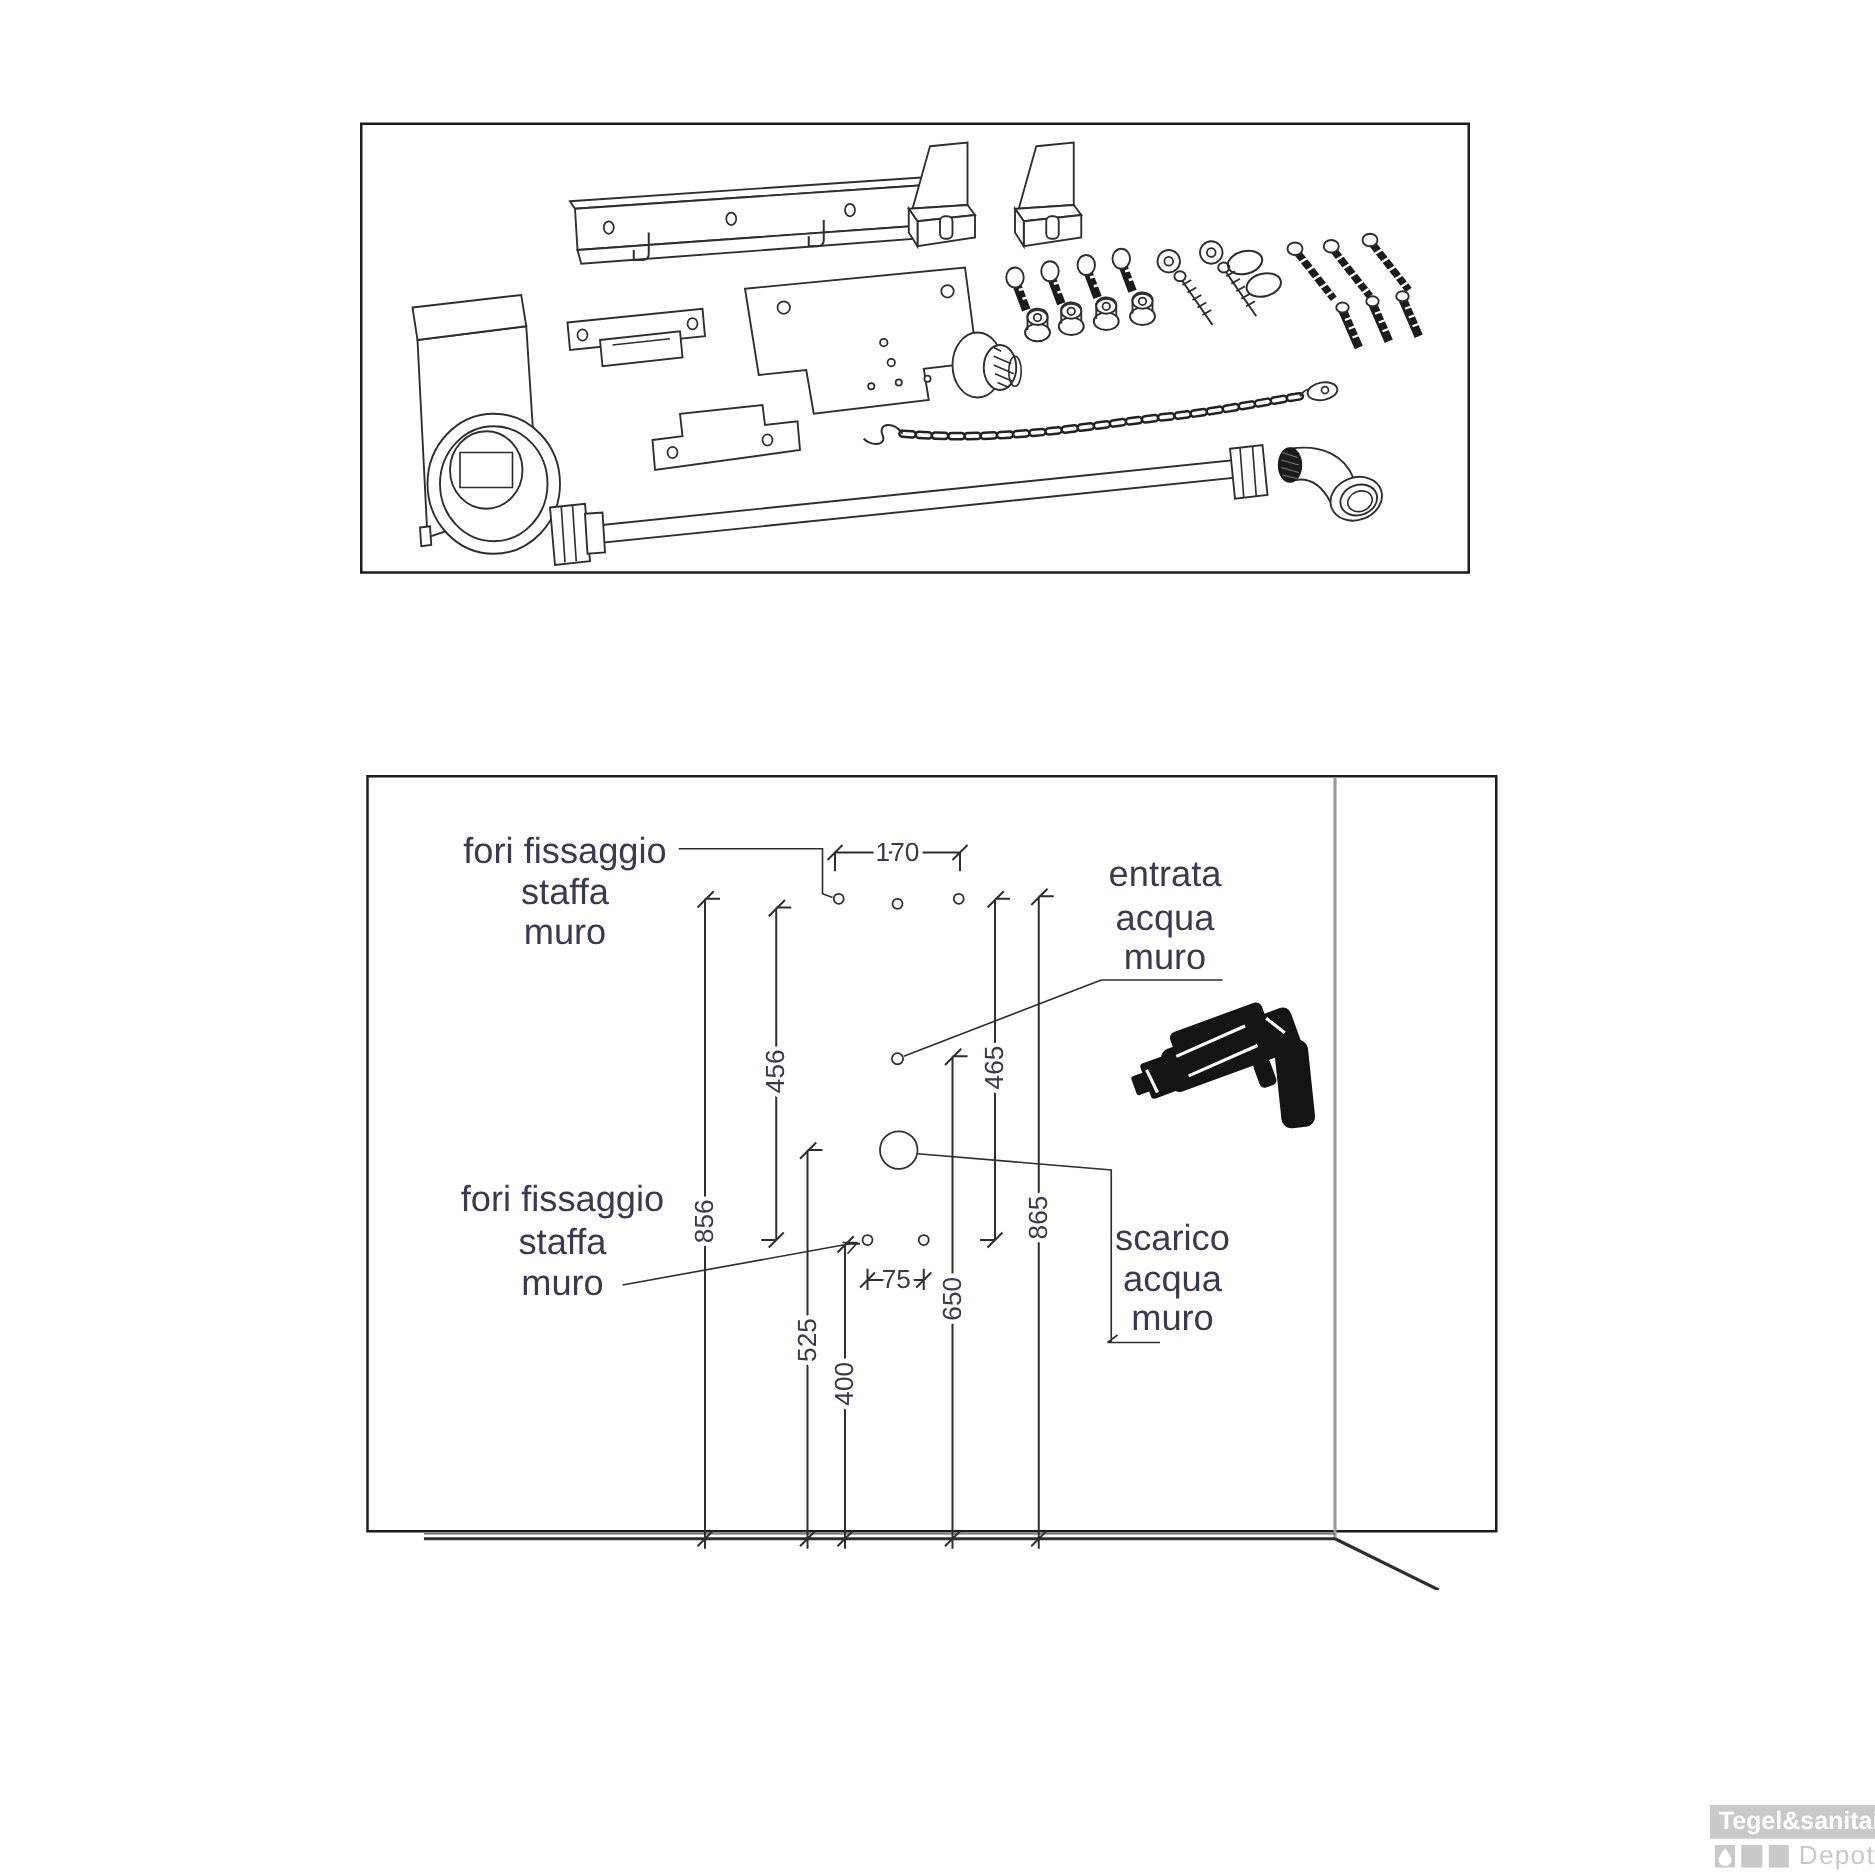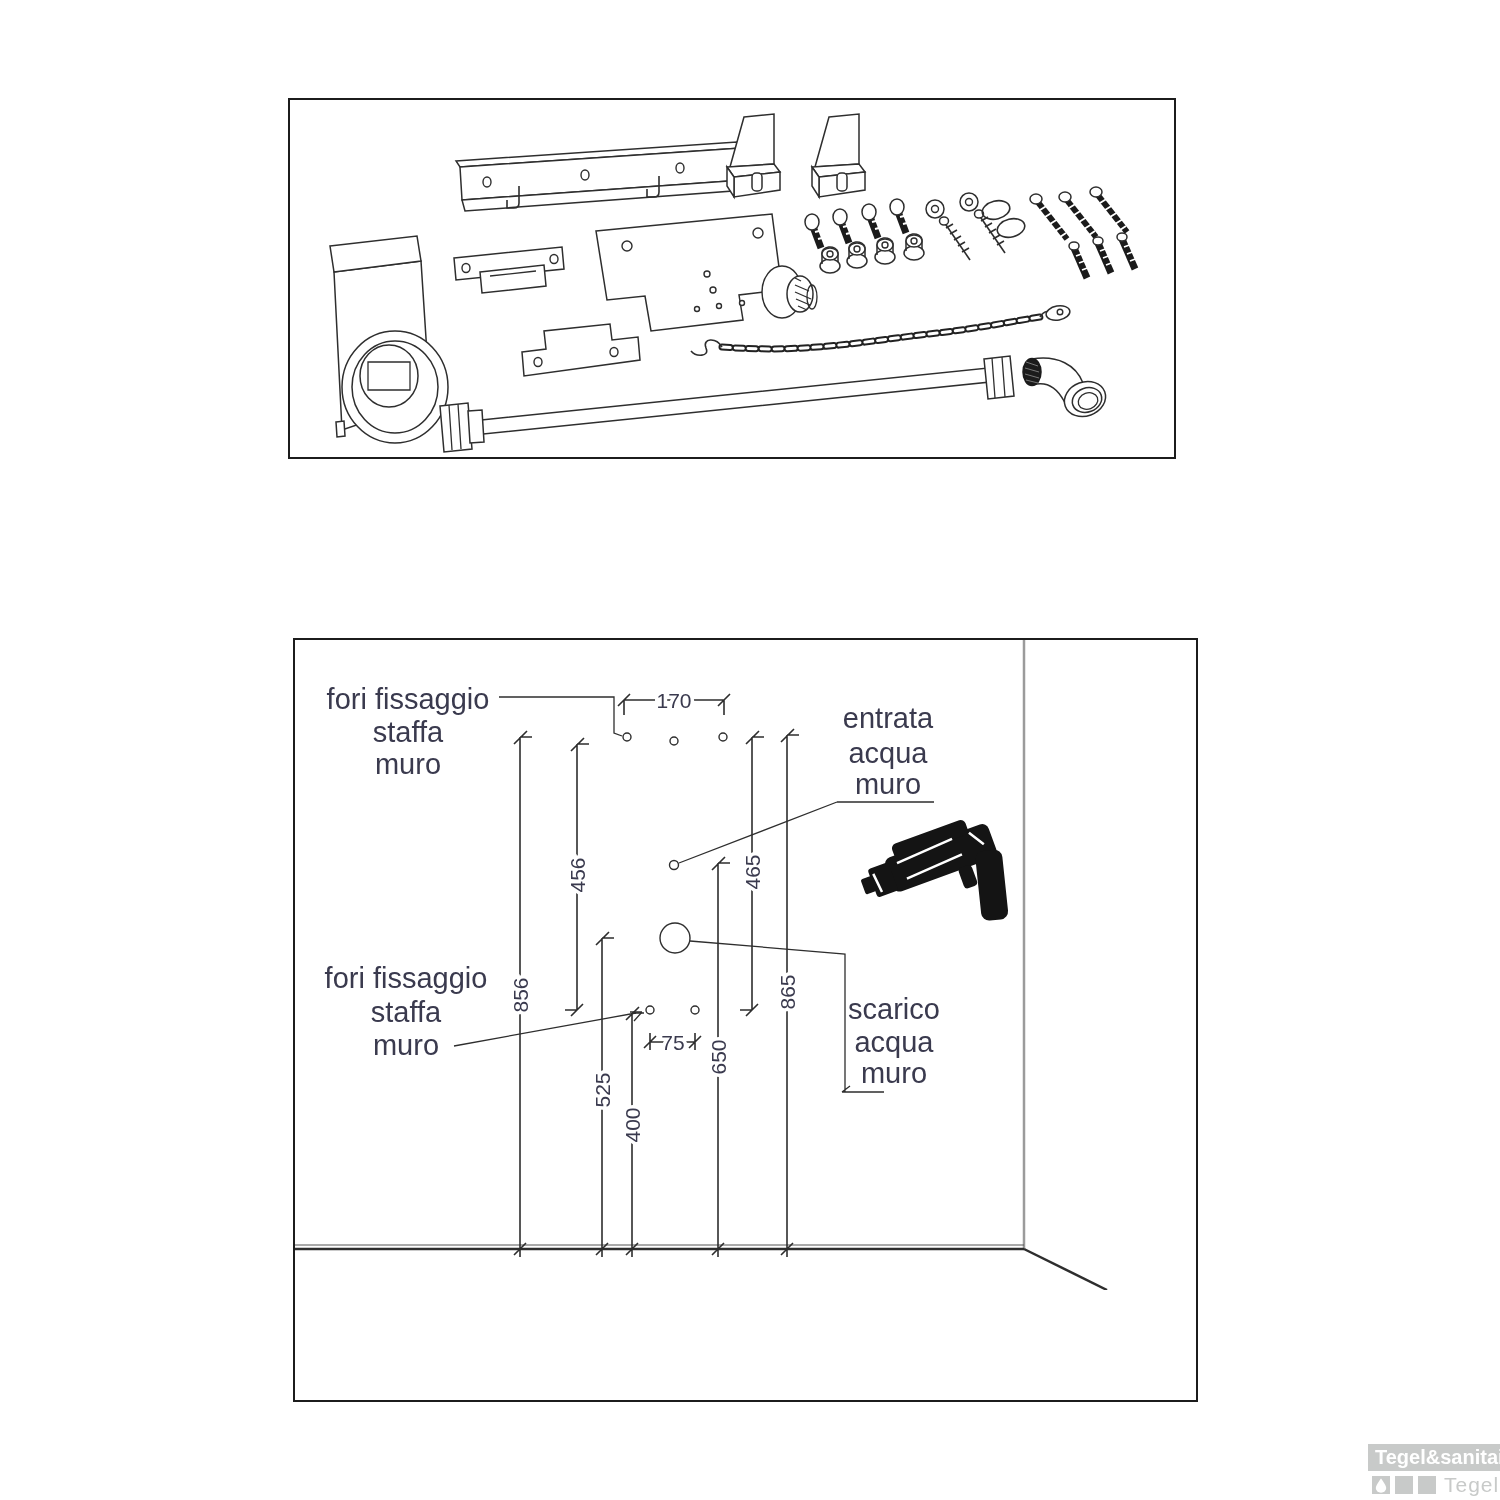--- a/index.html
+++ b/index.html
@@ -1,20 +1,20 @@
 <!DOCTYPE html>
 <html><head>
 <meta charset="utf-8">
 <style>
   html,body{margin:0;padding:0;background:#ffffff;}
   #canvas{position:relative;width:1500px;height:1500px;background:#ffffff;overflow:hidden;
           font-family:"Liberation Sans",sans-serif;}
   .panel{position:absolute;border:2px solid #1c1c1c;background:#ffffff;box-sizing:border-box;}
   #parts-panel{left:288px;top:98px;width:888px;height:361px;}
-  #install-panel{left:293px;top:638px;width:905px;height:764px;}
+  #install-panel{left:293px;top:620px;width:905px;height:606px;padding-left:44px;}
   svg{display:block;}
   svg .ln{stroke:#2e2e2e;stroke-width:1.6;fill:none;}
   svg .thin{stroke:#2e2e2e;stroke-width:1.3;fill:none;}
   svg .part{stroke:#2e2e2e;stroke-width:1.5;fill:#ffffff;}
   svg .partdark{stroke:#1b1b1b;stroke-width:1.5;fill:#1b1b1b;}
   svg .hole{stroke:#2e2e2e;stroke-width:1.4;fill:#ffffff;}
   svg text.lbl{font-family:"Liberation Sans",sans-serif;font-size:29px;fill:#3a3a4e;}
   svg text.dim{font-family:"Liberation Sans",sans-serif;font-size:21px;fill:#3a3a4e;
                paint-order:stroke;stroke:#ffffff;stroke-width:7px;}
   
@@ -330,17 +330,17 @@
   <div id="watermark">
     <div id="wm-banner">Tegel&amp;sanitair</div>
     <div id="wm-row">
       <div class="wm-sq">
         <svg width="12" height="15" viewBox="0 0 12 15">
             <path d="M6,0.5 C6,0.5 0.8,7 0.8,10 a5.2,4.7 0 0 0 10.4,0 C11.2,7 6,0.5 6,0.5 Z" fill="#ffffff"></path>
           </svg>
       </div>
       <div class="wm-sq"></div>
       <div class="wm-sq"></div>
-      <div id="wm-depot">Tegel</div>
+      <div id="wm-depot">Depot</div>
     </div>
   </div>
 
 </div>
 
 </body></html>

